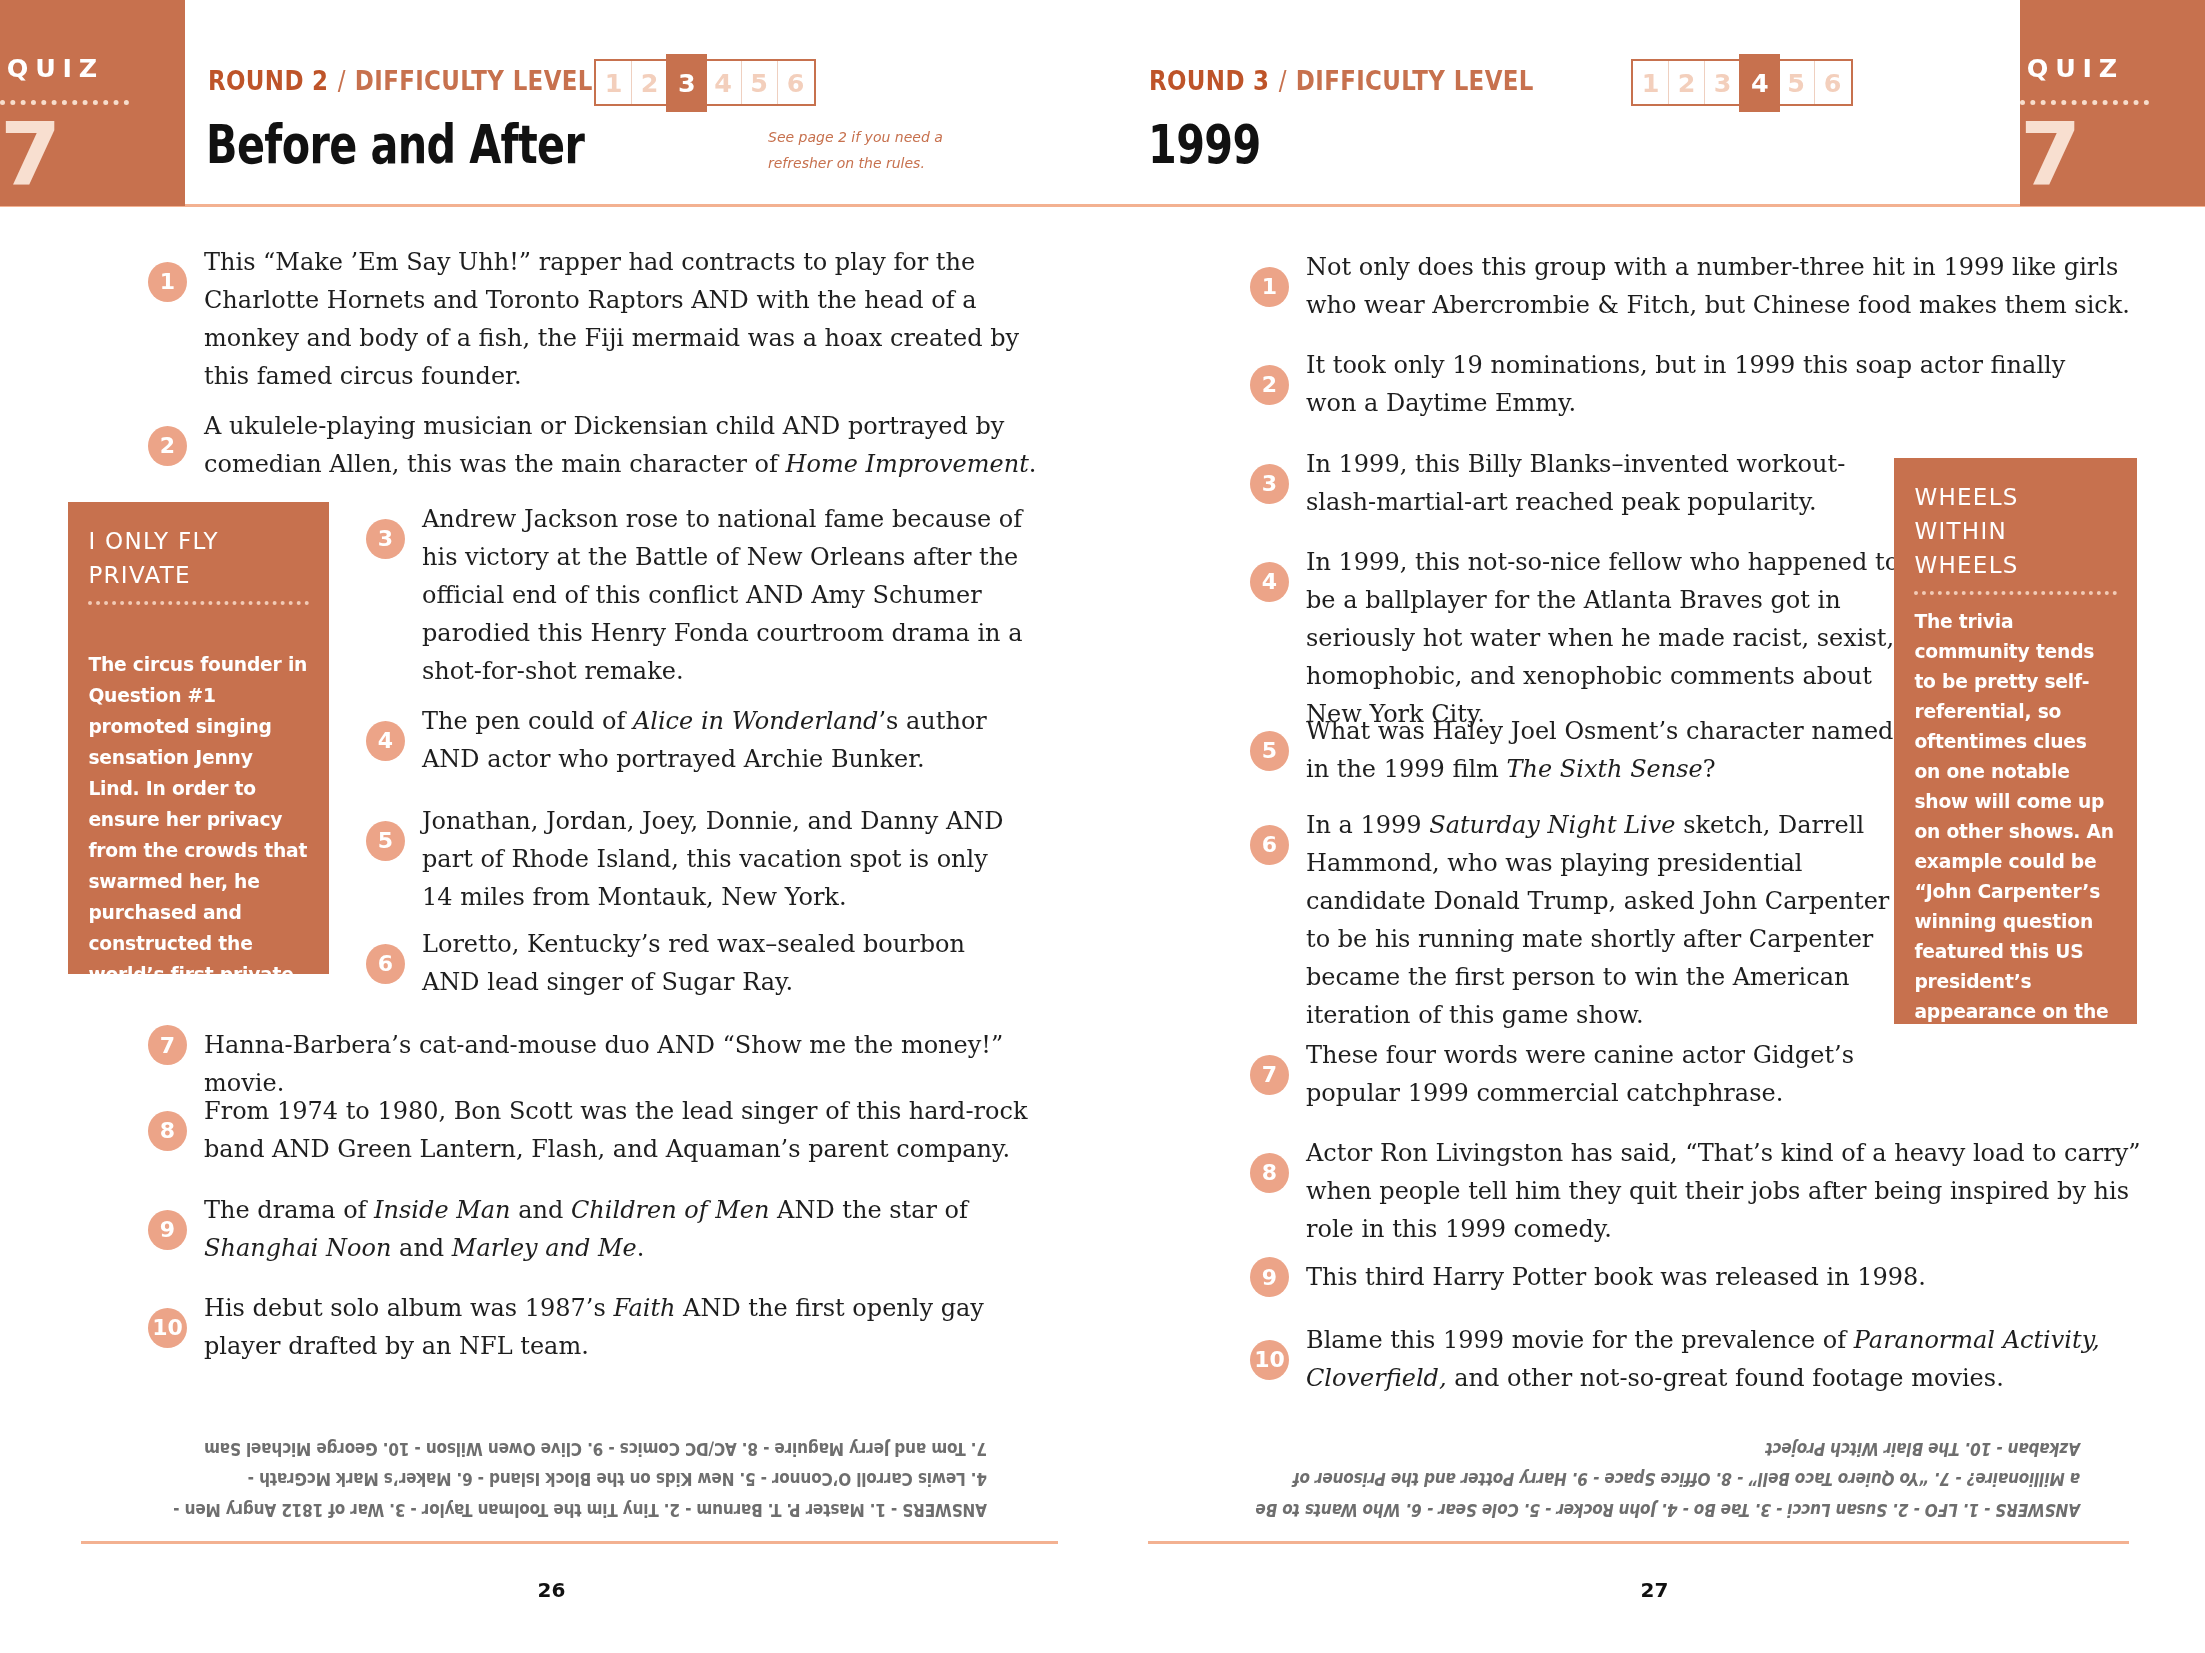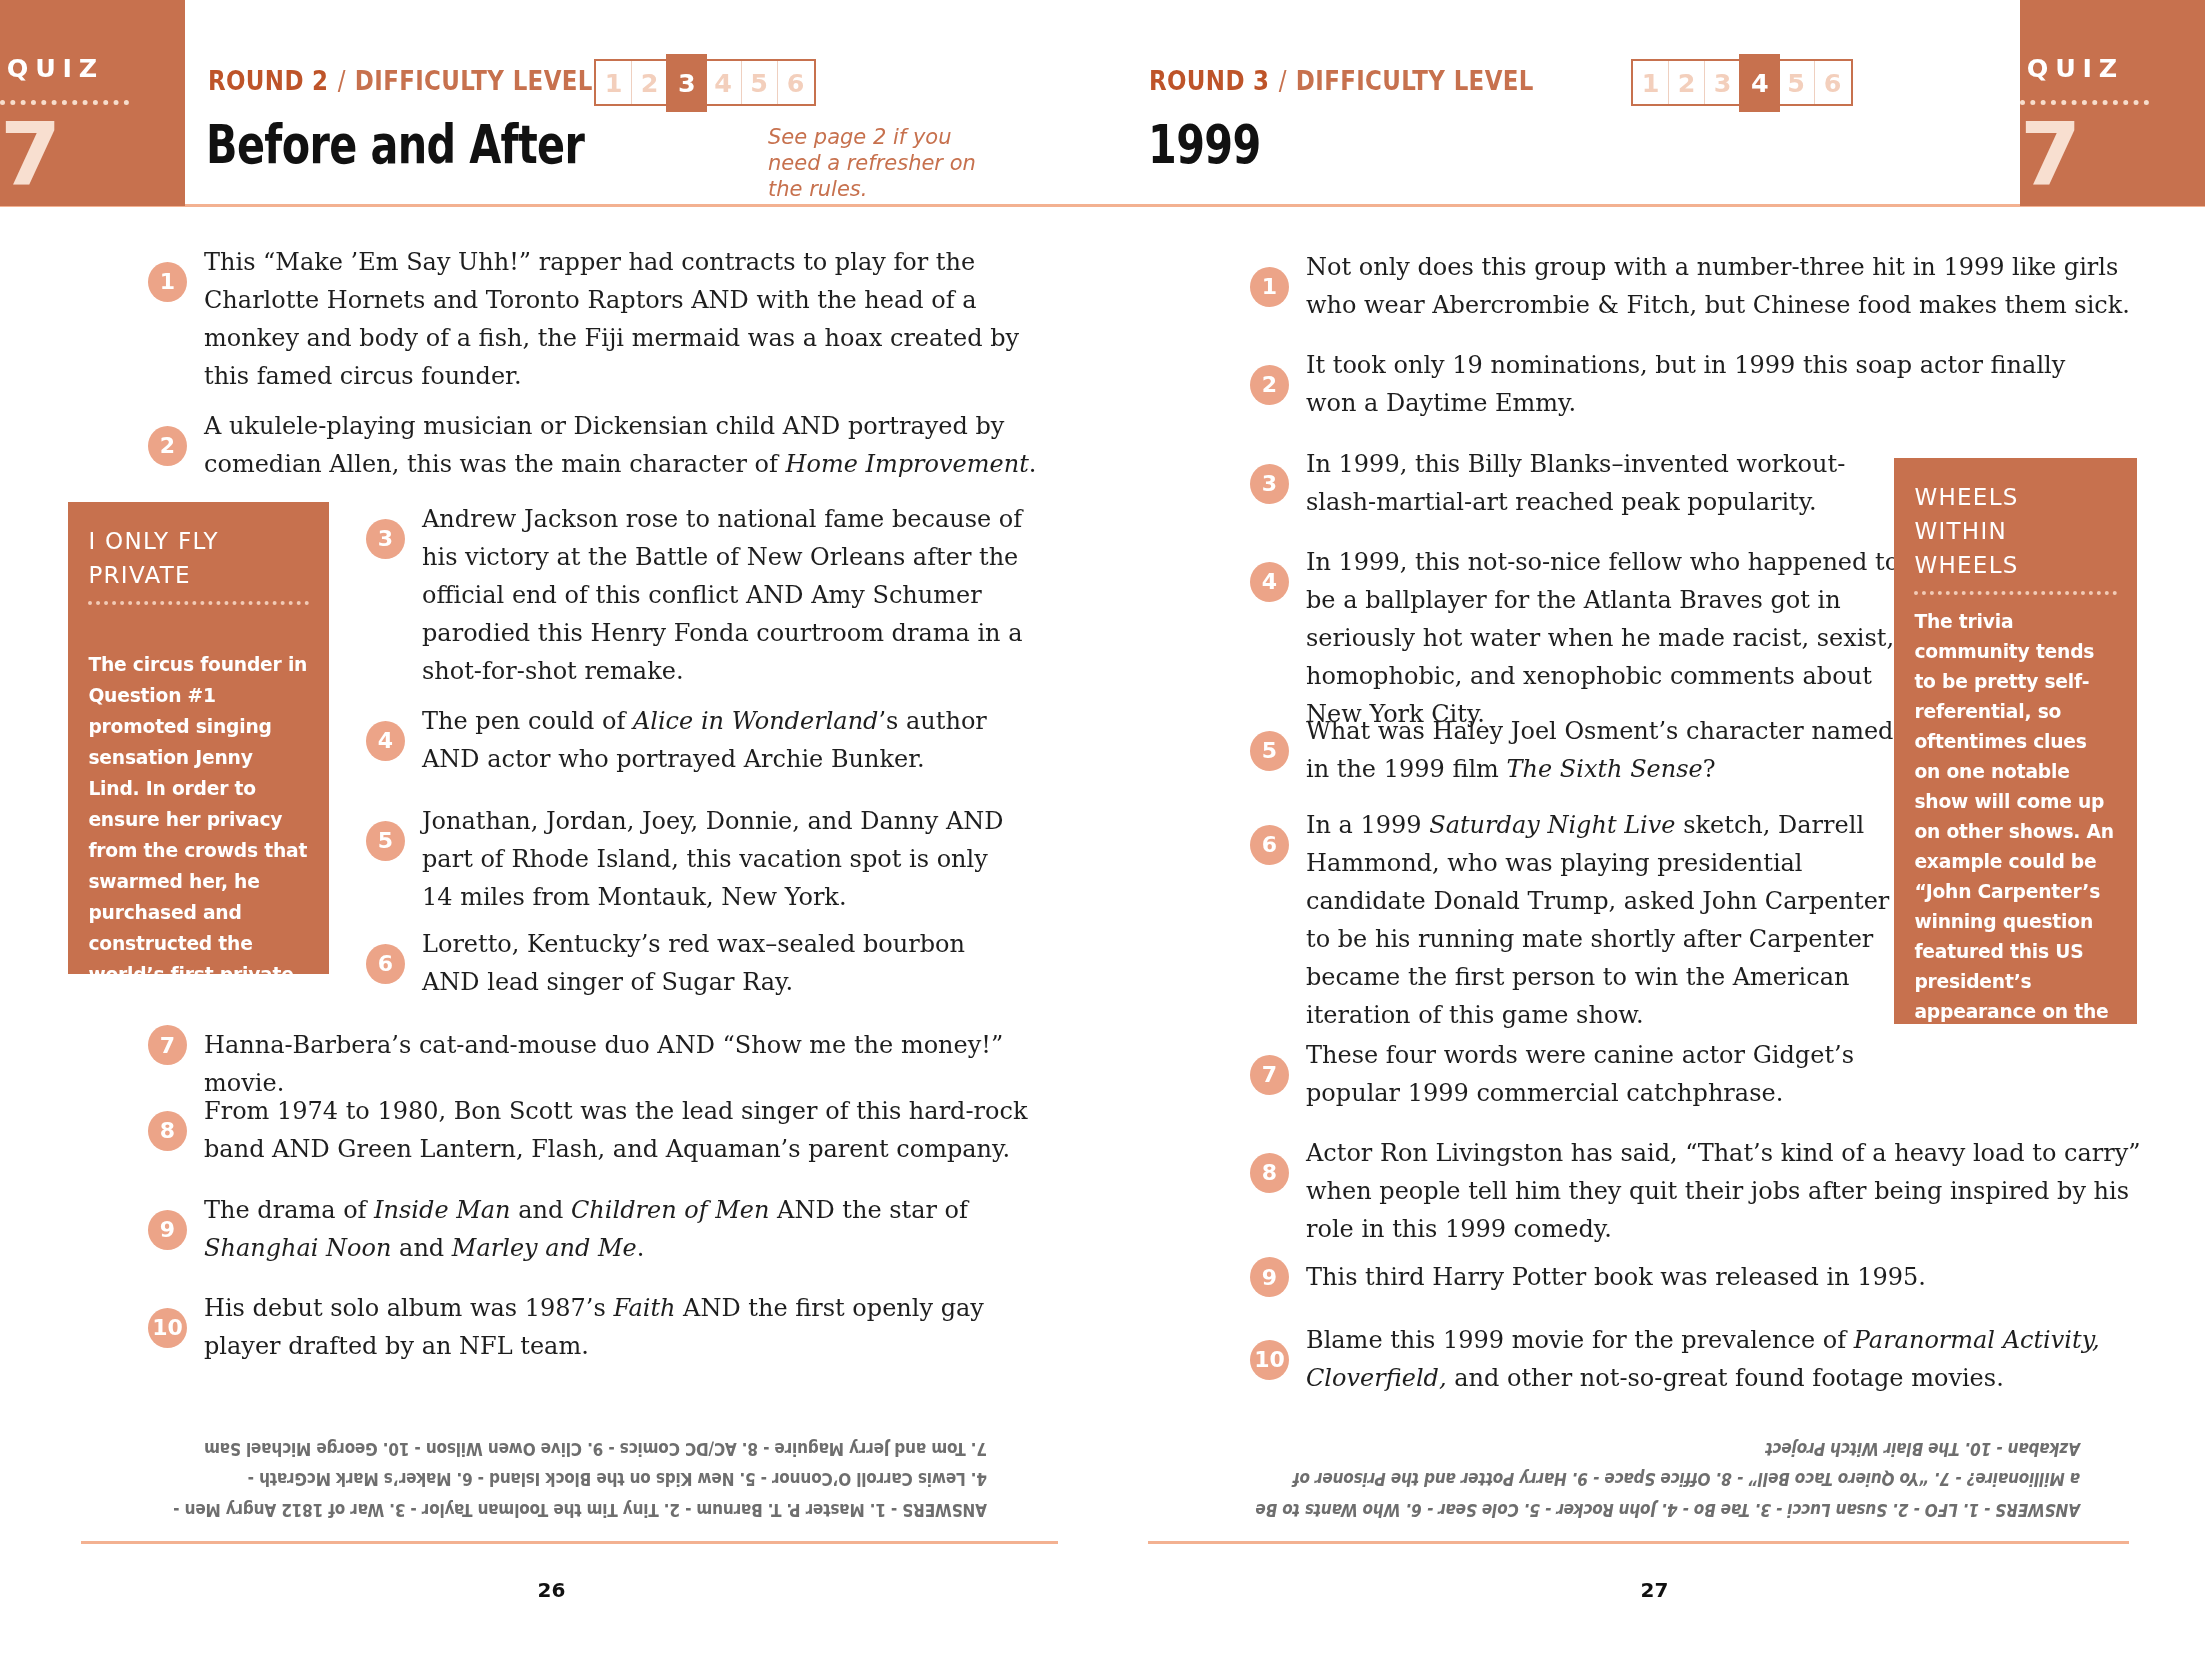--- a/index.html
+++ b/index.html
@@ -62,21 +62,21 @@
     border:none;z-index:2;
   }
   .page-title{
     position:absolute;top:114px;font-size:53px;font-weight:800;color:#111;
     transform:scaleX(.78);transform-origin:left top;letter-spacing:-0.8px;white-space:nowrap;
   }
   .page-title.left{left:206px;}
   .page-title.right{left:1148px;}
   .rules-note{
     position:absolute;left:768px;top:124px;width:237px;
-    font-style:italic;font-size:21px;line-height:26px;color:var(--accent);
+    font-style:italic;font-size:14px;line-height:26px;color:var(--accent);
   }
   
   .q{position:absolute;}
   .q .badge{
     position:absolute;left:-56px;top:18.7px;width:39px;height:40px;border-radius:50%;
     background:var(--badge);color:#fff;font-weight:800;font-size:22px;
     display:flex;align-items:center;justify-content:center;
   }
   .q.one .badge{top:-0.8px;}
   .q .qtext{
@@ -240,21 +240,21 @@
   <div class="q" style="left:1306px;top:1036px;width:594px">
     <div class="badge">7</div>
     <div class="qtext"><span>These four words were canine actor Gidget’s popular 1999 commercial catchphrase.</span></div>
   </div>
   <div class="q" style="left:1306px;top:1134px;width:857px">
     <div class="badge">8</div>
     <div class="qtext"><span>Actor Ron Livingston has said, “That’s kind of a heavy load to carry” when people tell him they quit their jobs after being inspired by his role in this 1999 comedy.</span></div>
   </div>
   <div class="q one" style="left:1306px;top:1258px;width:814px">
     <div class="badge">9</div>
-    <div class="qtext"><span>This third Harry Potter book was released in 1995.</span></div>
+    <div class="qtext"><span>This third Harry Potter book was released in 1998.</span></div>
   </div>
   <div class="q" style="left:1306px;top:1321px;width:857px">
     <div class="badge">10</div>
     <div class="qtext"><span>Blame this 1999 movie for the prevalence of </span><span class="it">Paranormal Activity, Cloverfield,</span><span> and other not-so-great found footage movies.</span></div>
   </div>
 
   <aside class="sidebar-box right">
     <div class="sidebar-title">WHEELS WITHIN WHEELS</div>
     <div class="sidebar-divider"></div>
     <div class="sidebar-body"><span>The trivia community tends to be pretty self-referential, so oftentimes clues on one notable show will come up on other shows. An example could be “John Carpenter’s winning question featured this US president’s appearance on the variety show </span></div>

